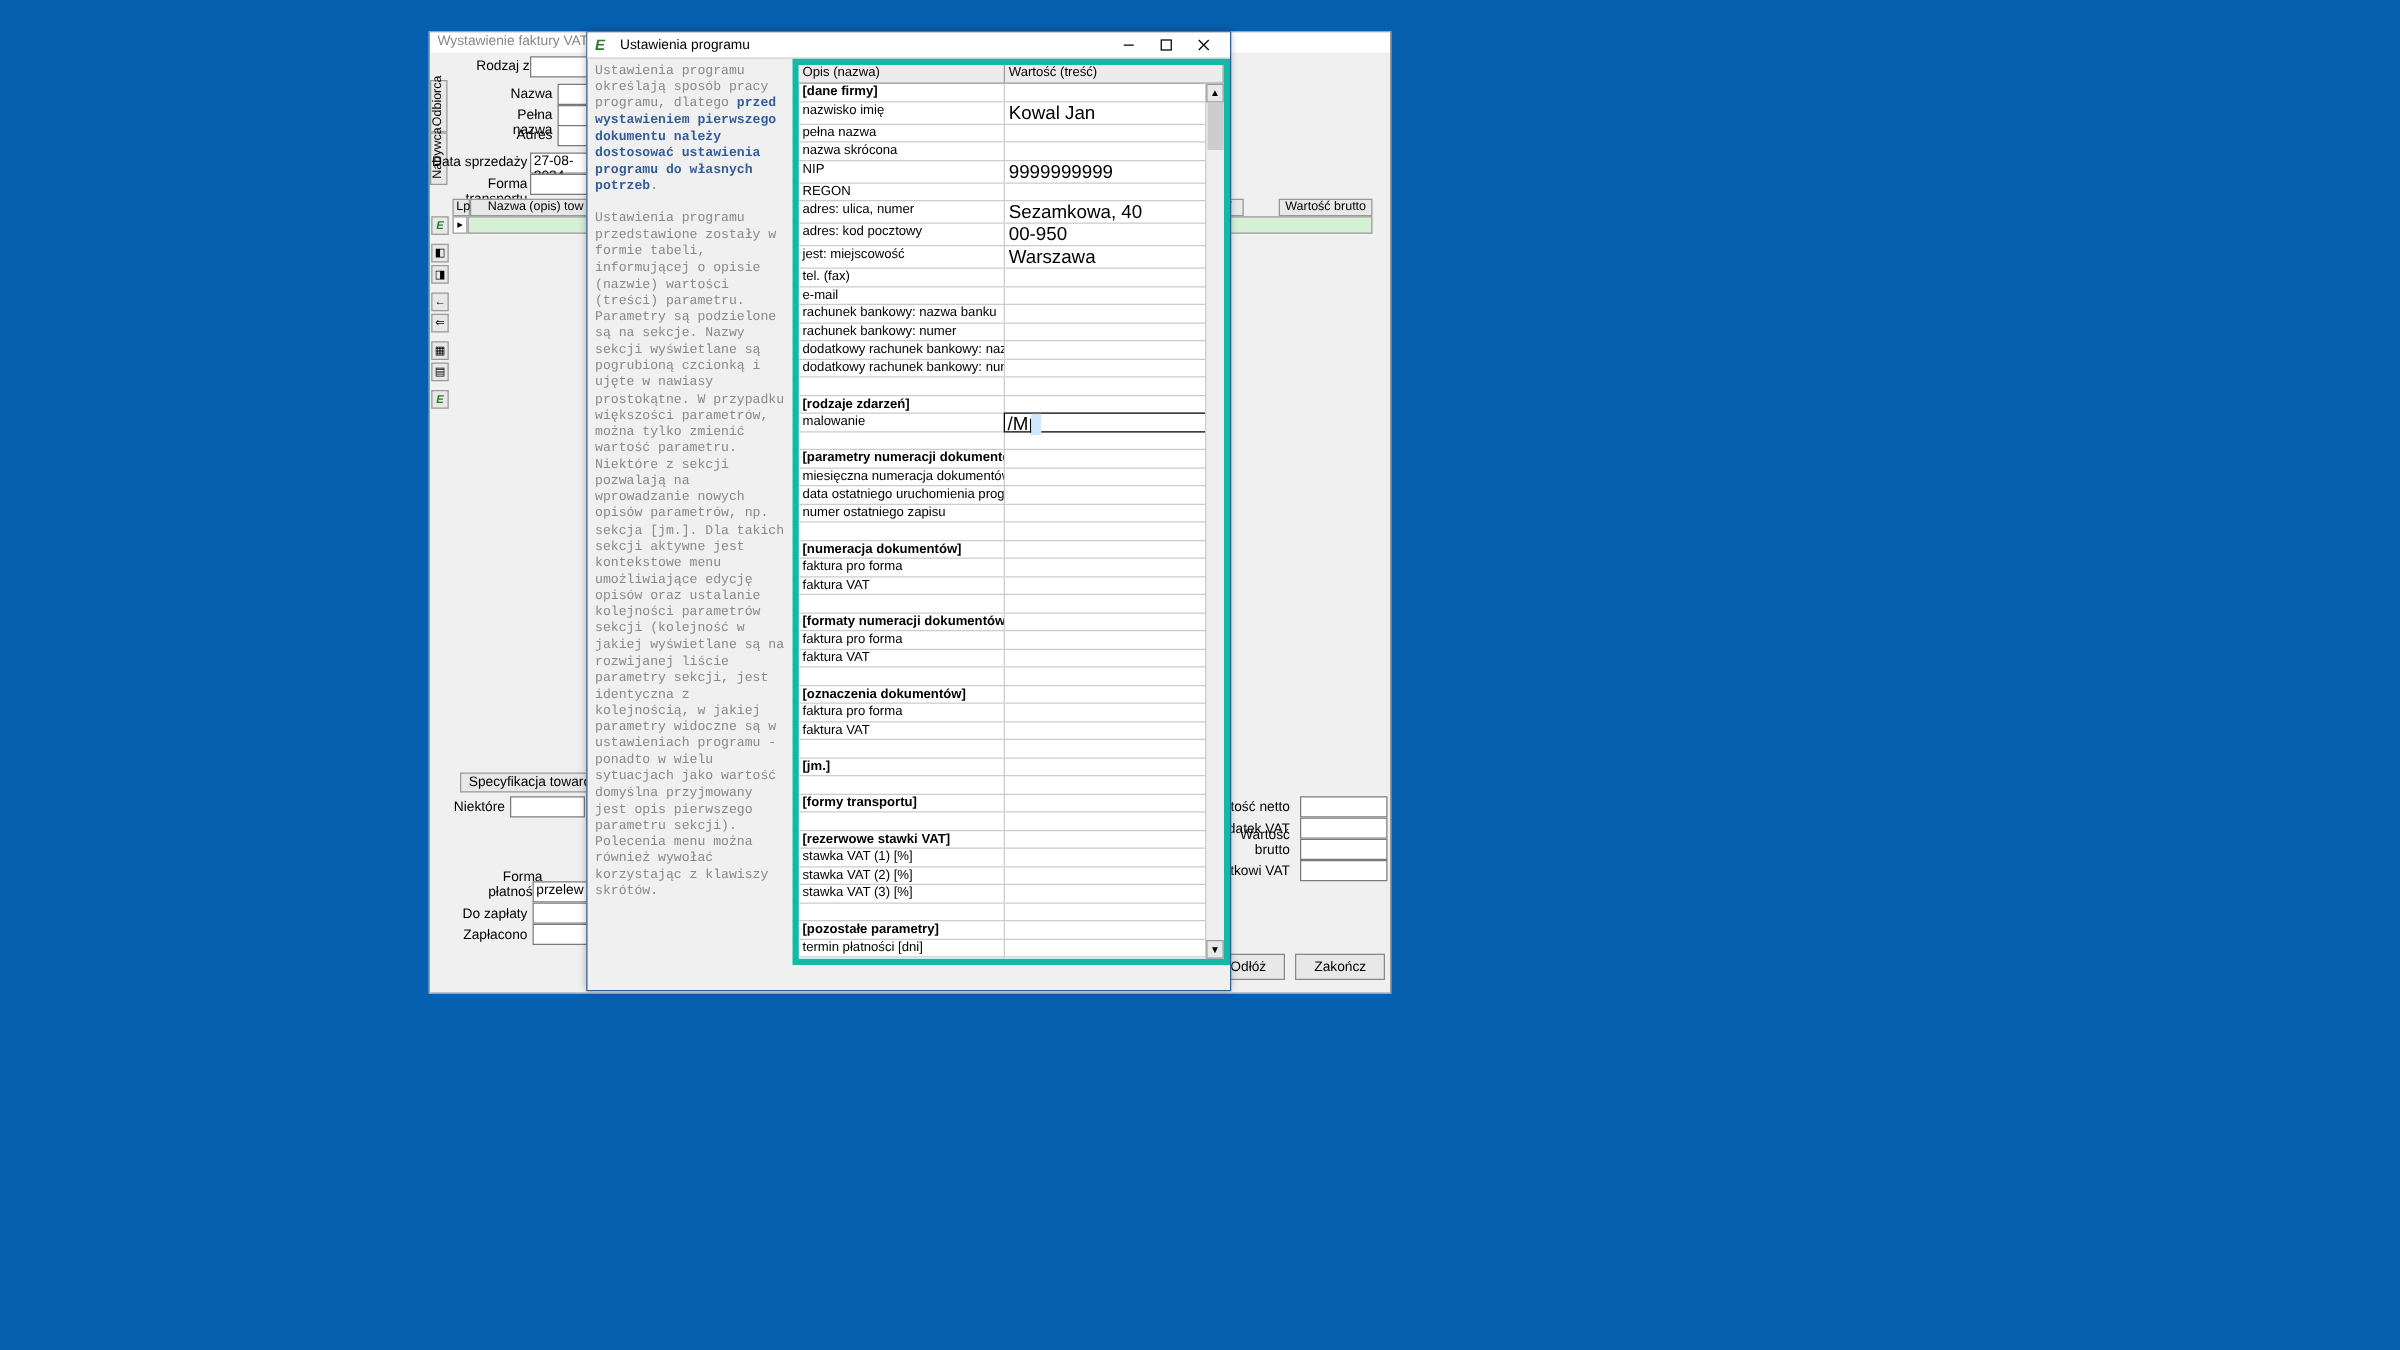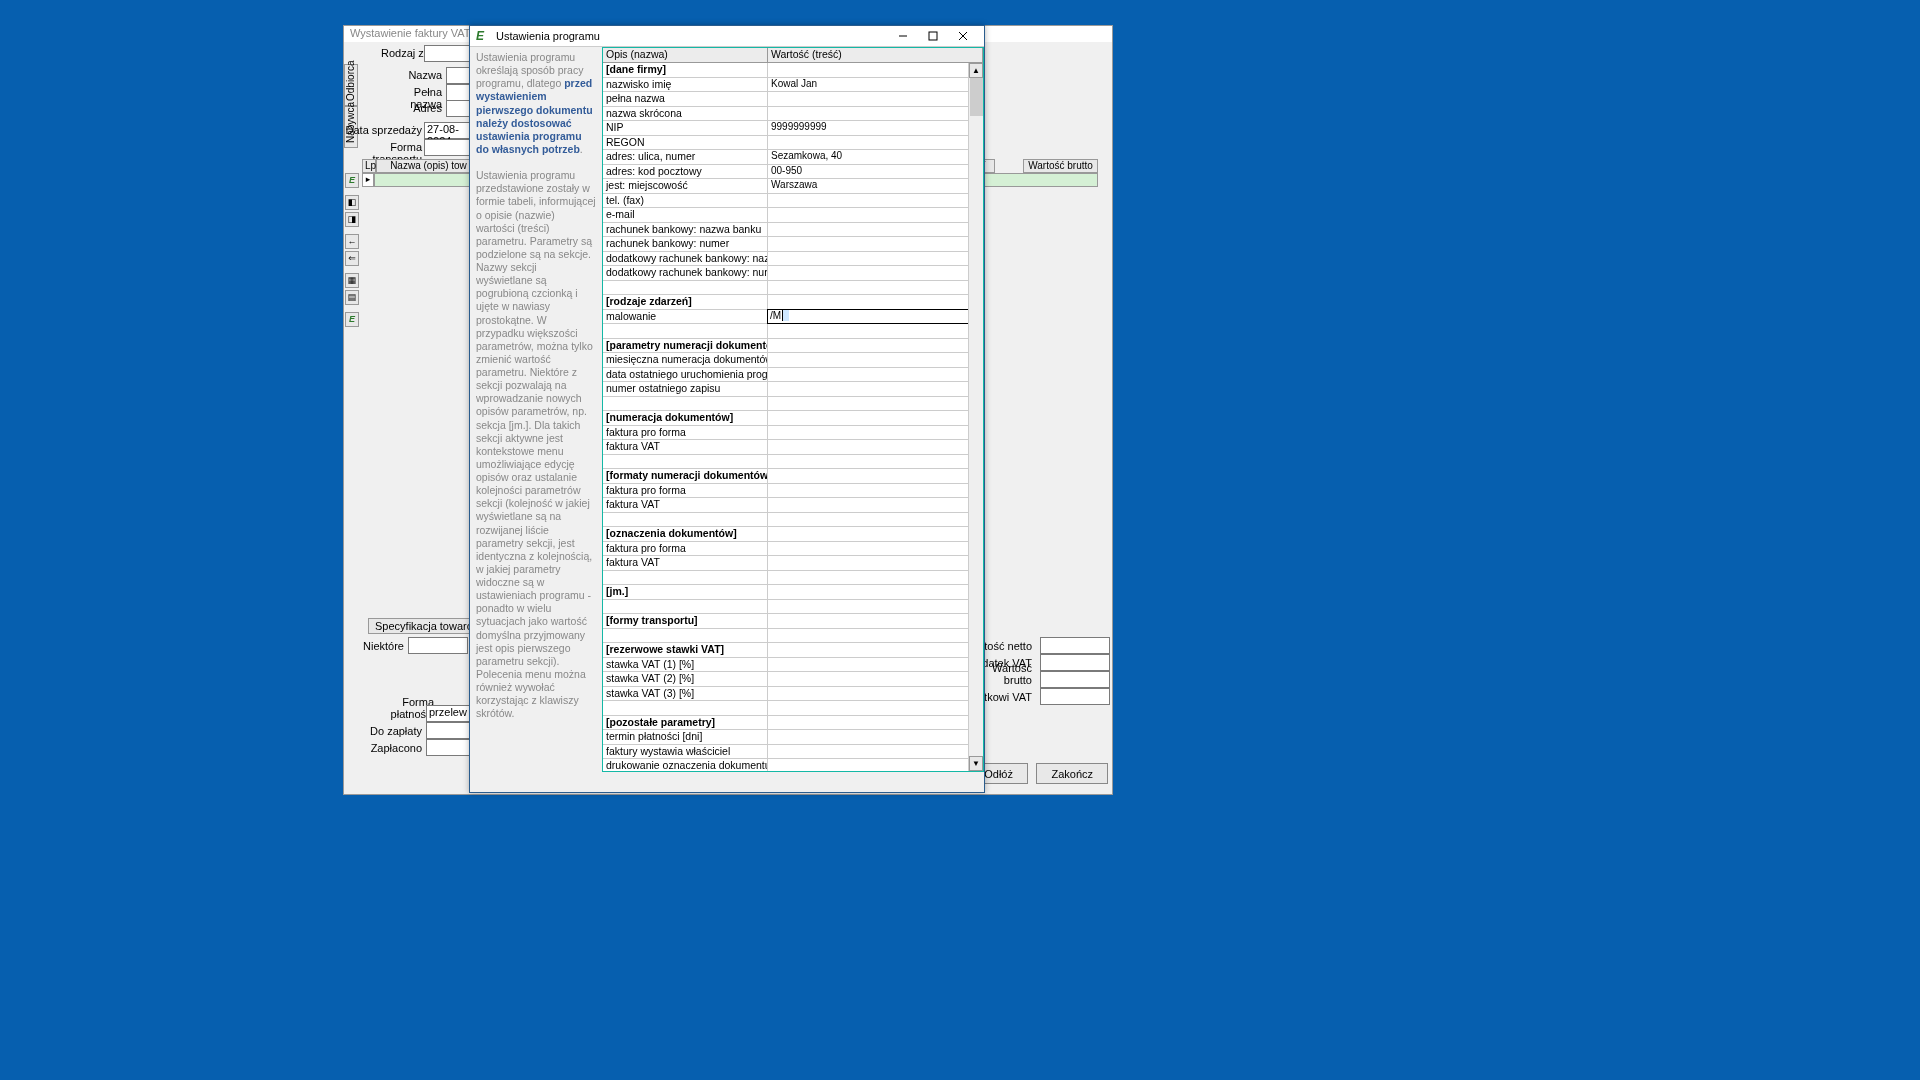--- a/index.html
+++ b/index.html
@@ -16,32 +16,32 @@
 .grid-row{position:absolute;border:1px solid #999;background:#D5F0D5;height:14px;}
 .grid-marker{position:absolute;width:12px;height:14px;background:#fff;border:1px solid #999;text-align:center;font-size:9px;}
 .tab-label{position:absolute;bottom:160px;left:24px;background:#E8E8E8;border:1px solid #999;padding:1px 6px;font-size:11px;}
 .btn{position:absolute;border:1px solid #888;background:#E8E8E8;height:21px;font-size:11px;padding:0 14px;cursor:pointer;}
 .dialog{position:absolute;left:469px;top:25px;width:516px;height:768px;background:#F0F0F0;border:1px solid #2A5C8D;box-shadow:0 0 6px rgba(0,0,0,0.3);}
 .dlg-title{height:21px;background:#fff;display:flex;align-items:center;padding:0 6px;border-bottom:1px solid #ccc;}
 .dlg-icon{width:14px;height:14px;margin-right:6px;display:inline-block;color:#2D7A2D;font-weight:bold;font-style:italic;font-size:12px;}
 .dlg-ttext{flex:1;font-size:11px;}
 .dlg-winbtn{width:30px;height:21px;display:flex;align-items:center;justify-content:center;cursor:pointer;}
 .dlg-body{display:flex;height:725px;}
-.dlg-left{width:132px;padding:4px 6px;font-size:10.5px;color:#888;line-height:1.25;overflow:hidden;}
+.dlg-left{width:164px;padding:4px 6px;font-size:10.5px;color:#888;line-height:1.25;overflow:hidden;font-family:Liberation Mono, monospace;}
 .dlg-left .bold-blue{color:#335C99;font-weight:bold;}
-.dlg-right{flex:1;border:1px solid #14b8a6;background:#fff;display:flex;flex-direction:column;}
+.dlg-right{flex:1;border:5px solid #14b8a6;background:#fff;display:flex;flex-direction:column;}
 .tbl-head{display:flex;background:#ECECEC;border-bottom:1px solid #999;height:15px;}
 .tbl-head div{border-right:1px solid #999;padding:0 3px;font-size:10.5px;}
 .th-opis{width:165px;}
 .th-wart{flex:1;}
 .tbl-scroll{flex:1;overflow:hidden;position:relative;}
 .tbl-row{display:flex;border-bottom:1px solid #ccc;min-height:14.5px;}
 .tbl-row.section{font-weight:bold;}
 .cell-opis{width:165px;border-right:1px solid #ccc;padding:0 3px;font-size:10.5px;white-space:nowrap;overflow:hidden;}
-.cell-wart{flex:1;padding:0 3px;font-size:10px;position:relative;}
+.cell-wart{flex:1;padding:0 3px;font-size:15px;position:relative;}
 .edit-cell{background:#fff;border:1px solid #000;position:absolute;inset:-1px;padding:0 2px;}
 .caret{display:inline-block;width:1px;height:11px;background:#000;vertical-align:middle;margin-left:1px;}
 .cursor-text{background:#D0E8FF;}
 .scrollbar{width:15px;background:#EFEFEF;border-left:1px solid #ccc;position:relative;}
 .sb-btn{height:15px;background:#E8E8E8;border:1px solid #999;cursor:pointer;display:flex;align-items:center;justify-content:center;font-size:8px;}
 .sb-thumb{position:absolute;top:15px;width:13px;left:1px;height:38px;background:#CDCDCD;cursor:pointer;}
 .dlg-footer{height:21px;border-top:1px solid #ccc;display:flex;align-items:center;padding-left:12px;}
 .dlg-footer .btn-zamknij{border:1px solid #888;background:#E8E8E8;padding:1px 14px;font-size:11px;cursor:pointer;}
 .dlg-footer .btn-zamknij u{text-decoration:underline;}
 </style>

